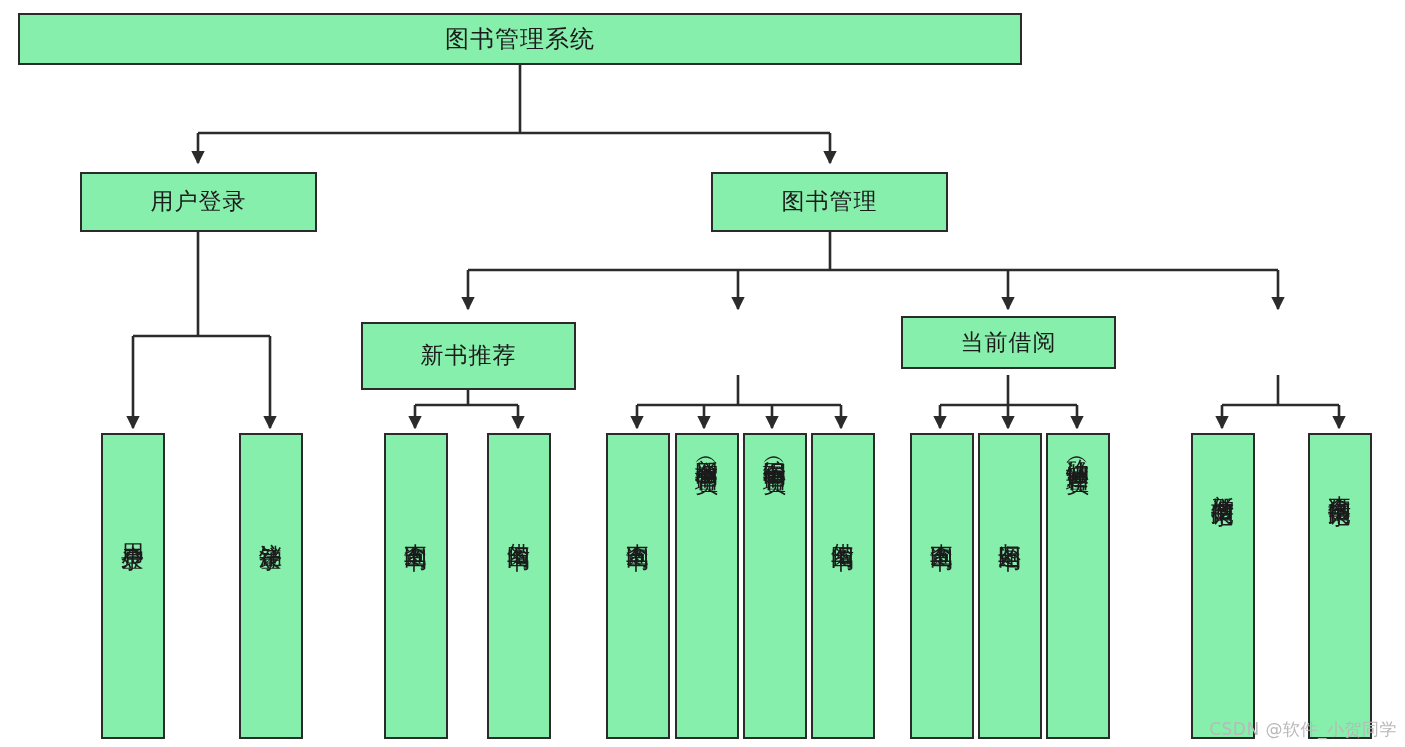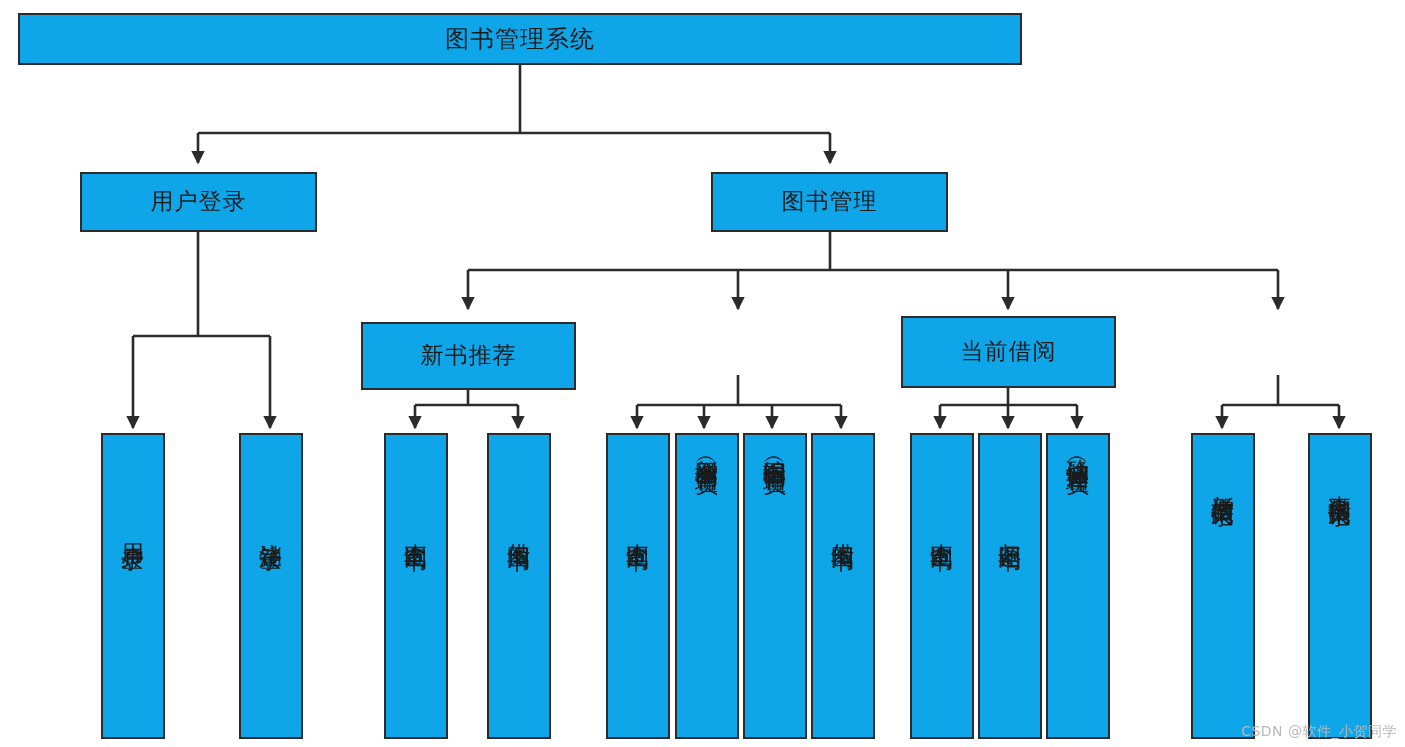--- a/index.html
+++ b/index.html
@@ -23,21 +23,21 @@
     left: 0;
     top: 0;
     width: 1405px;
     height: 747px;
     pointer-events: none;
   }
   .node {
     position: absolute;
     box-sizing: border-box;
     border: 2.5px solid #2b2b2b;
-    background: #0ea5e9;
+    background: #86efac;
     display: flex;
     align-items: center;
     justify-content: center;
     color: #1b1b1b;
   }
   .node .label {
     display: block;
     text-align: center;
     line-height: 1.18;
   }
@@ -63,21 +63,21 @@
     font-size: 23px;
     line-height: 1.05;
     letter-spacing: 2px;
     white-space: nowrap;
     height: auto;
   }
   #watermark {
     position: absolute;
     right: 8px;
     bottom: 6px;
-    font-size: 14px;
+    font-size: 17px;
     color: #b9b9b9;
     letter-spacing: 0.5px;
     white-space: nowrap;
     font-family: "DejaVu Sans", "Liberation Sans", sans-serif;
   }
 </style>
 </head>
 <body>
 
 <div id="canvas">
@@ -139,21 +139,21 @@
   <div class="node horiz" style="left:80px; top:172px; width:237px; height:60px;">
     <span class="label">用户登录</span>
   </div>
   <div class="node horiz" style="left:711px; top:172px; width:237px; height:60px;">
     <span class="label">图书管理</span>
   </div>
 
   <div class="node horiz" style="left:361px; top:316px; width:215px; height:68px;margin-top:6px;">
     <span class="label">新书推荐</span>
   </div>
-  <div class="node horiz" style="left:901px; top:316px; width:215px; height:72px;">
+  <div class="node horiz" style="left:901px; top:316px; width:215px; height:53px;">
     <span class="label">当前借阅</span>
   </div>
 
   <div class="node vert" style="left:101px; top:433px; width:64px; height:306px; padding-top:90px;">
     <span class="label">用户登录</span>
   </div>
   <div class="node vert" style="left:239px; top:433px; width:64px; height:306px; padding-top:90px;">
     <span class="label">注销登录</span>
   </div>
 

